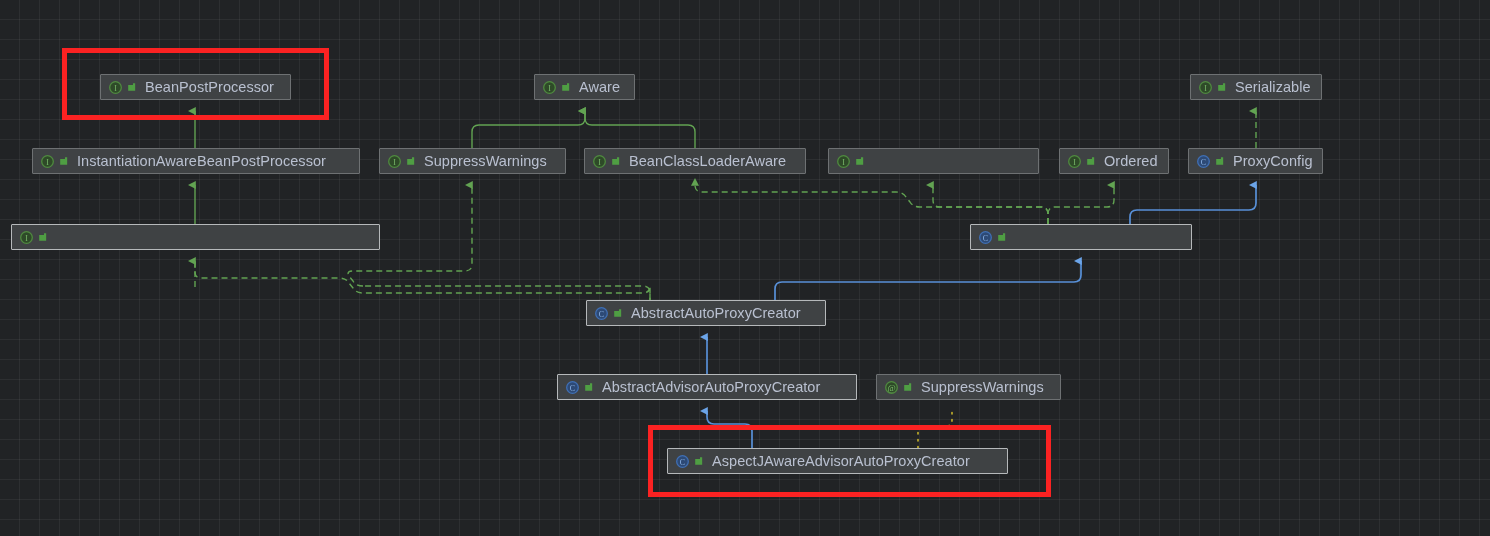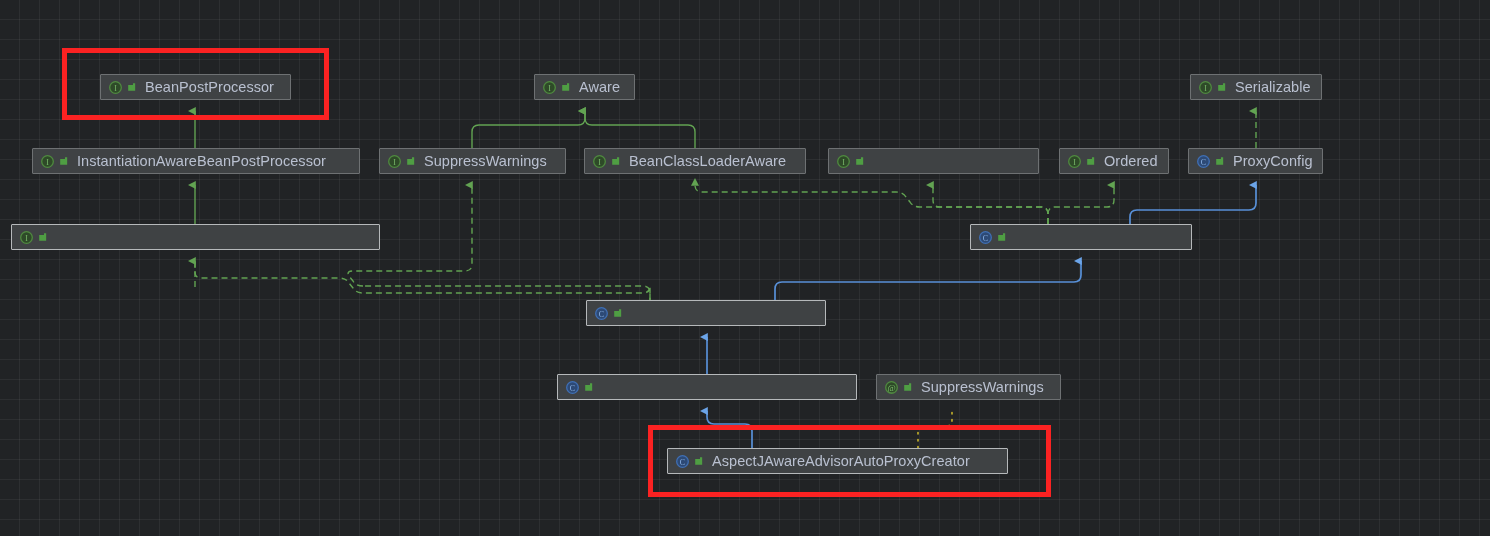--- a/index.html
+++ b/index.html
@@ -301,33 +301,35 @@
           <svg viewBox="0 0 16 16" width="15" height="15">
             <circle cx="8" cy="8" r="6.2" fill="#2d4a76" stroke="#3f6fb5" stroke-width="1.4"></circle>
             <text x="8" y="11.2" text-anchor="middle" font-family="&quot;Liberation Serif&quot;, serif" font-size="8.5" fill="#8fb6e8">C</text>
           </svg>
         </span>
         <span class="icon icon-mod">
           <svg viewBox="0 0 12 12" width="11" height="11">
             <path d="M2.4 3.2 L7.6 3.2 L7.6 1.4 L10 1.4 L10 9.6 L2.4 9.6 Z" fill="#4f9e43"></path>
           </svg>
         </span>
+        <span class="node-label">AbstractAutoProxyCreator</span>
       </div>
       <div class="node selected" style="left: 557px; top: 374px; width: 300px;">
         <span class="icon icon-kind">
           <svg viewBox="0 0 16 16" width="15" height="15">
             <circle cx="8" cy="8" r="6.2" fill="#2d4a76" stroke="#3f6fb5" stroke-width="1.4"></circle>
             <text x="8" y="11.2" text-anchor="middle" font-family="&quot;Liberation Serif&quot;, serif" font-size="8.5" fill="#8fb6e8">C</text>
           </svg>
         </span>
         <span class="icon icon-mod">
           <svg viewBox="0 0 12 12" width="11" height="11">
             <path d="M2.4 3.2 L7.6 3.2 L7.6 1.4 L10 1.4 L10 9.6 L2.4 9.6 Z" fill="#4f9e43"></path>
           </svg>
         </span>
+        <span class="node-label">AbstractAdvisorAutoProxyCreator</span>
       </div>
       <div class="node" style="left: 876px; top: 374px; width: 185px;">
         <span class="icon icon-kind">
           <svg viewBox="0 0 16 16" width="15" height="15">
             <circle cx="8" cy="8" r="6.2" fill="#2e4a28" stroke="#4f8a3f" stroke-width="1.4"></circle>
             <text x="8" y="11.4" text-anchor="middle" font-family="&quot;Liberation Serif&quot;, serif" font-size="9.5" fill="#79b86a">@</text>
           </svg>
         </span>
         <span class="icon icon-mod">
           <svg viewBox="0 0 12 12" width="11" height="11">

